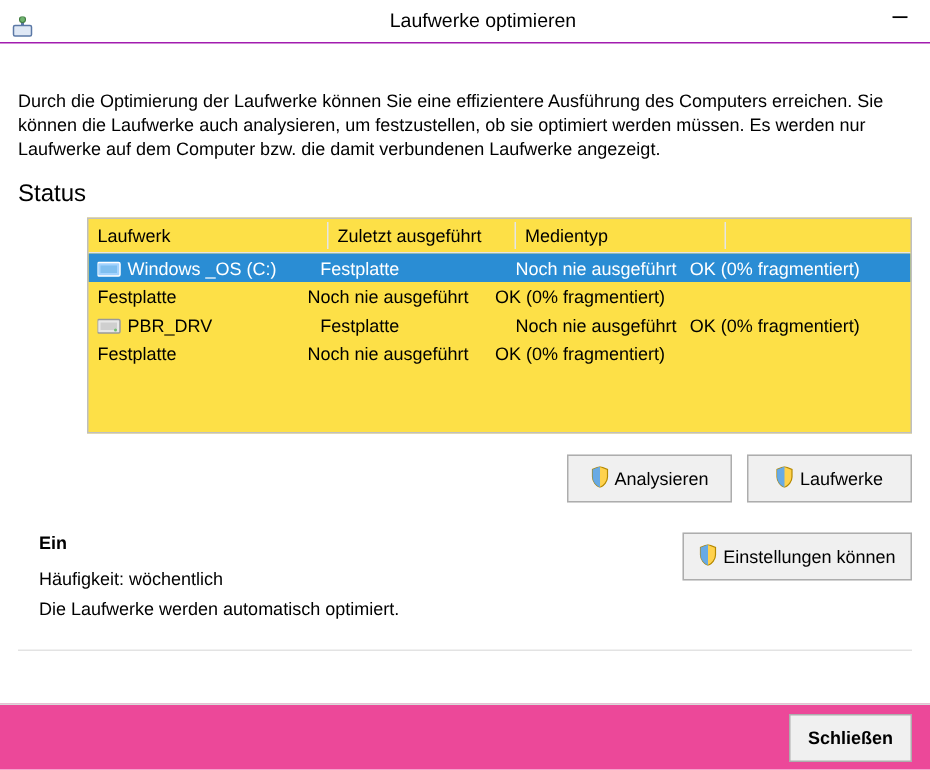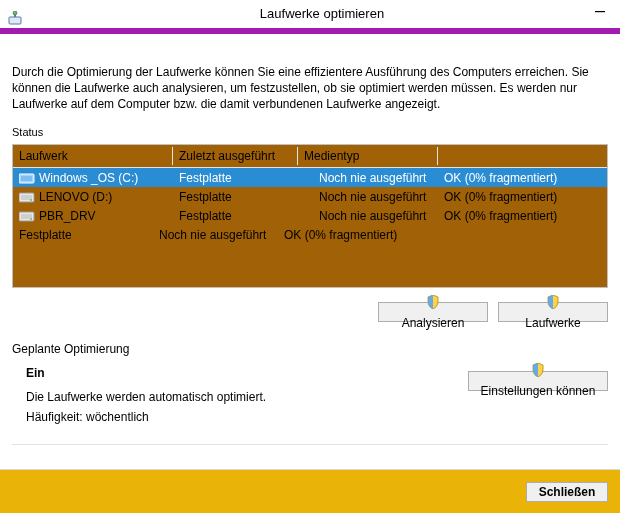--- a/index.html
+++ b/index.html
@@ -10,21 +10,21 @@
     font-family: "Segoe UI", Tahoma, sans-serif;
     font-size: 12px;
     background: #ffffff;
     color: #000000;
     overflow: hidden;
   }
   .titlebar {
     position: relative;
     height: 28px;
     line-height: 28px;
-    border-bottom: 6px solid #a21caf;
+    border-bottom: 1px solid #a21caf;
     padding-left: 24px;
   }
   .titlebar .app-icon {
     position: absolute;
     left: 8px;
     top: 7px;
   }
   .titlebar .title {
     text-align: center;
     font-size: 13px;
@@ -43,28 +43,29 @@
   .content {
     padding: 10px 12px 0 12px;
   }
   .intro {
     font-size: 12px;
     line-height: 16px;
     margin-bottom: 14px;
     margin-top: 20px;
   }
   .section-label {
-    font-size: 11px;
+    font-size: 16px;
     margin-bottom: 6px;
   }
   .drive-box {
     border: 1px solid #bfbfbf;
     height: 142px;
-    background: #a16207;
+    background: #fde047;
     overflow: hidden;
+    margin-left: 46px;
   }
   .hdr-row, .data-row {
     display: flex;
     align-items: center;
     height: 18px;
     font-size: 12px;
   }
   .hdr-row {
     height: 22px;
     border-bottom: 1px solid #e5e5e5;
@@ -102,32 +103,31 @@
   .btn-row {
     display: flex;
     justify-content: flex-end;
     gap: 10px;
     margin-top: 14px;
     margin-bottom: 20px;
   }
   .btn {
     border: 1px solid #adadad;
     background: #f0f0f0;
-    height: 20px;
+    height: 32px;
     min-width: 110px;
     font-size: 12px;
     font-family: inherit;
     display: inline-flex;
     align-items: center;
     justify-content: center;
     gap: 4px;
     cursor: default;
     padding: 0 10px;
     box-sizing: border-box;
-    flex-direction: column;
   }
   .btn.wide { min-width: 140px; }
   .sched-section .hdr {
     font-size: 12px;
     margin-bottom: 10px;
   }
   .sched-row {
     display: flex;
     align-items: flex-start;
   }
@@ -142,21 +142,21 @@
   .sched-left .line {
     font-size: 12px;
     margin-bottom: 6px;
   }
   .footer {
     position: absolute;
     bottom: 0;
     left: 0;
     right: 0;
     height: 44px;
-    background: #eab308;
+    background: #ec4899;
     border-top: 1px solid #d9d9d9;
     display: flex;
     justify-content: flex-end;
     align-items: center;
     padding-right: 12px;
     box-sizing: border-box;
   }
   .footer .btn {
     min-width: 82px;
     font-weight: 600;
@@ -201,28 +201,20 @@
                 <rect x="0" y="2" width="15" height="9" rx="1" fill="#a3d3ff" stroke="#ffffff" stroke-width="1"></rect>
                 <rect x="2" y="4" width="11" height="5" fill="#7fbff0"></rect>
               </svg></span>
             <span>Windows _OS (C:)</span>
           </div>
           <div class="data-cell col-media">Festplatte</div>
           <div class="data-cell col-last">Noch nie ausgeführt</div>
           <div class="data-cell col-status">OK (0% fragmentiert)</div>
         </div>
         <div class="data-row">
-          <div class="data-cell col-drive">
-            <span class="drive-icon"><svg width="16" height="12" viewBox="0 0 16 12">
-                <rect x="0" y="2" width="15" height="9" rx="1" fill="#e8e8e8" stroke="#9a9a9a" stroke-width="1"></rect>
-                <rect x="2" y="4" width="11" height="5" fill="#cfcfcf"></rect>
-                <circle cx="12" cy="9" r="1" fill="#6fbf6f"></circle>
-              </svg></span>
-            <span>LENOVO (D:)</span>
-          </div>
           <div class="data-cell col-media">Festplatte</div>
           <div class="data-cell col-last">Noch nie ausgeführt</div>
           <div class="data-cell col-status">OK (0% fragmentiert)</div>
         </div>
         <div class="data-row">
           <div class="data-cell col-drive">
             <span class="drive-icon"><svg width="16" height="12" viewBox="0 0 16 12">
                 <rect x="0" y="2" width="15" height="9" rx="1" fill="#e8e8e8" stroke="#9a9a9a" stroke-width="1"></rect>
                 <rect x="2" y="4" width="11" height="5" fill="#cfcfcf"></rect>
                 <circle cx="12" cy="9" r="1" fill="#6fbf6f"></circle>
@@ -256,26 +248,25 @@
         <svg width="12" height="14" viewBox="0 0 12 14">
           <path d="M6 0 L11 2 V7 C11 10 8.5 13 6 14 C3.5 13 1 10 1 7 V2 Z" fill="#ffd24d" stroke="#b58900" stroke-width="0.8"></path>
           <path d="M6 0 L6 14 C3.5 13 1 10 1 7 V2 Z" fill="#4da3ff" opacity="0.85"></path>
         </svg>
       </span>
       <span>Laufwerke</span>
     </button>
   </div>
 
   <div class="sched-section">
-    <div class="hdr">Geplante Optimierung</div>
     <div class="sched-row">
       <div class="sched-left">
         <div class="bold">Ein</div>
+        <div class="line">Häufigkeit: wöchentlich</div>
         <div class="line">Die Laufwerke werden automatisch optimiert.</div>
-        <div class="line">Häufigkeit: wöchentlich</div>
       </div>
       <div>
         <button class="btn wide">
           <span>
             <svg width="12" height="14" viewBox="0 0 12 14">
               <path d="M6 0 L11 2 V7 C11 10 8.5 13 6 14 C3.5 13 1 10 1 7 V2 Z" fill="#ffd24d" stroke="#b58900" stroke-width="0.8"></path>
               <path d="M6 0 L6 14 C3.5 13 1 10 1 7 V2 Z" fill="#4da3ff" opacity="0.85"></path>
             </svg>
           </span>
           <span>Einstellungen können</span>

